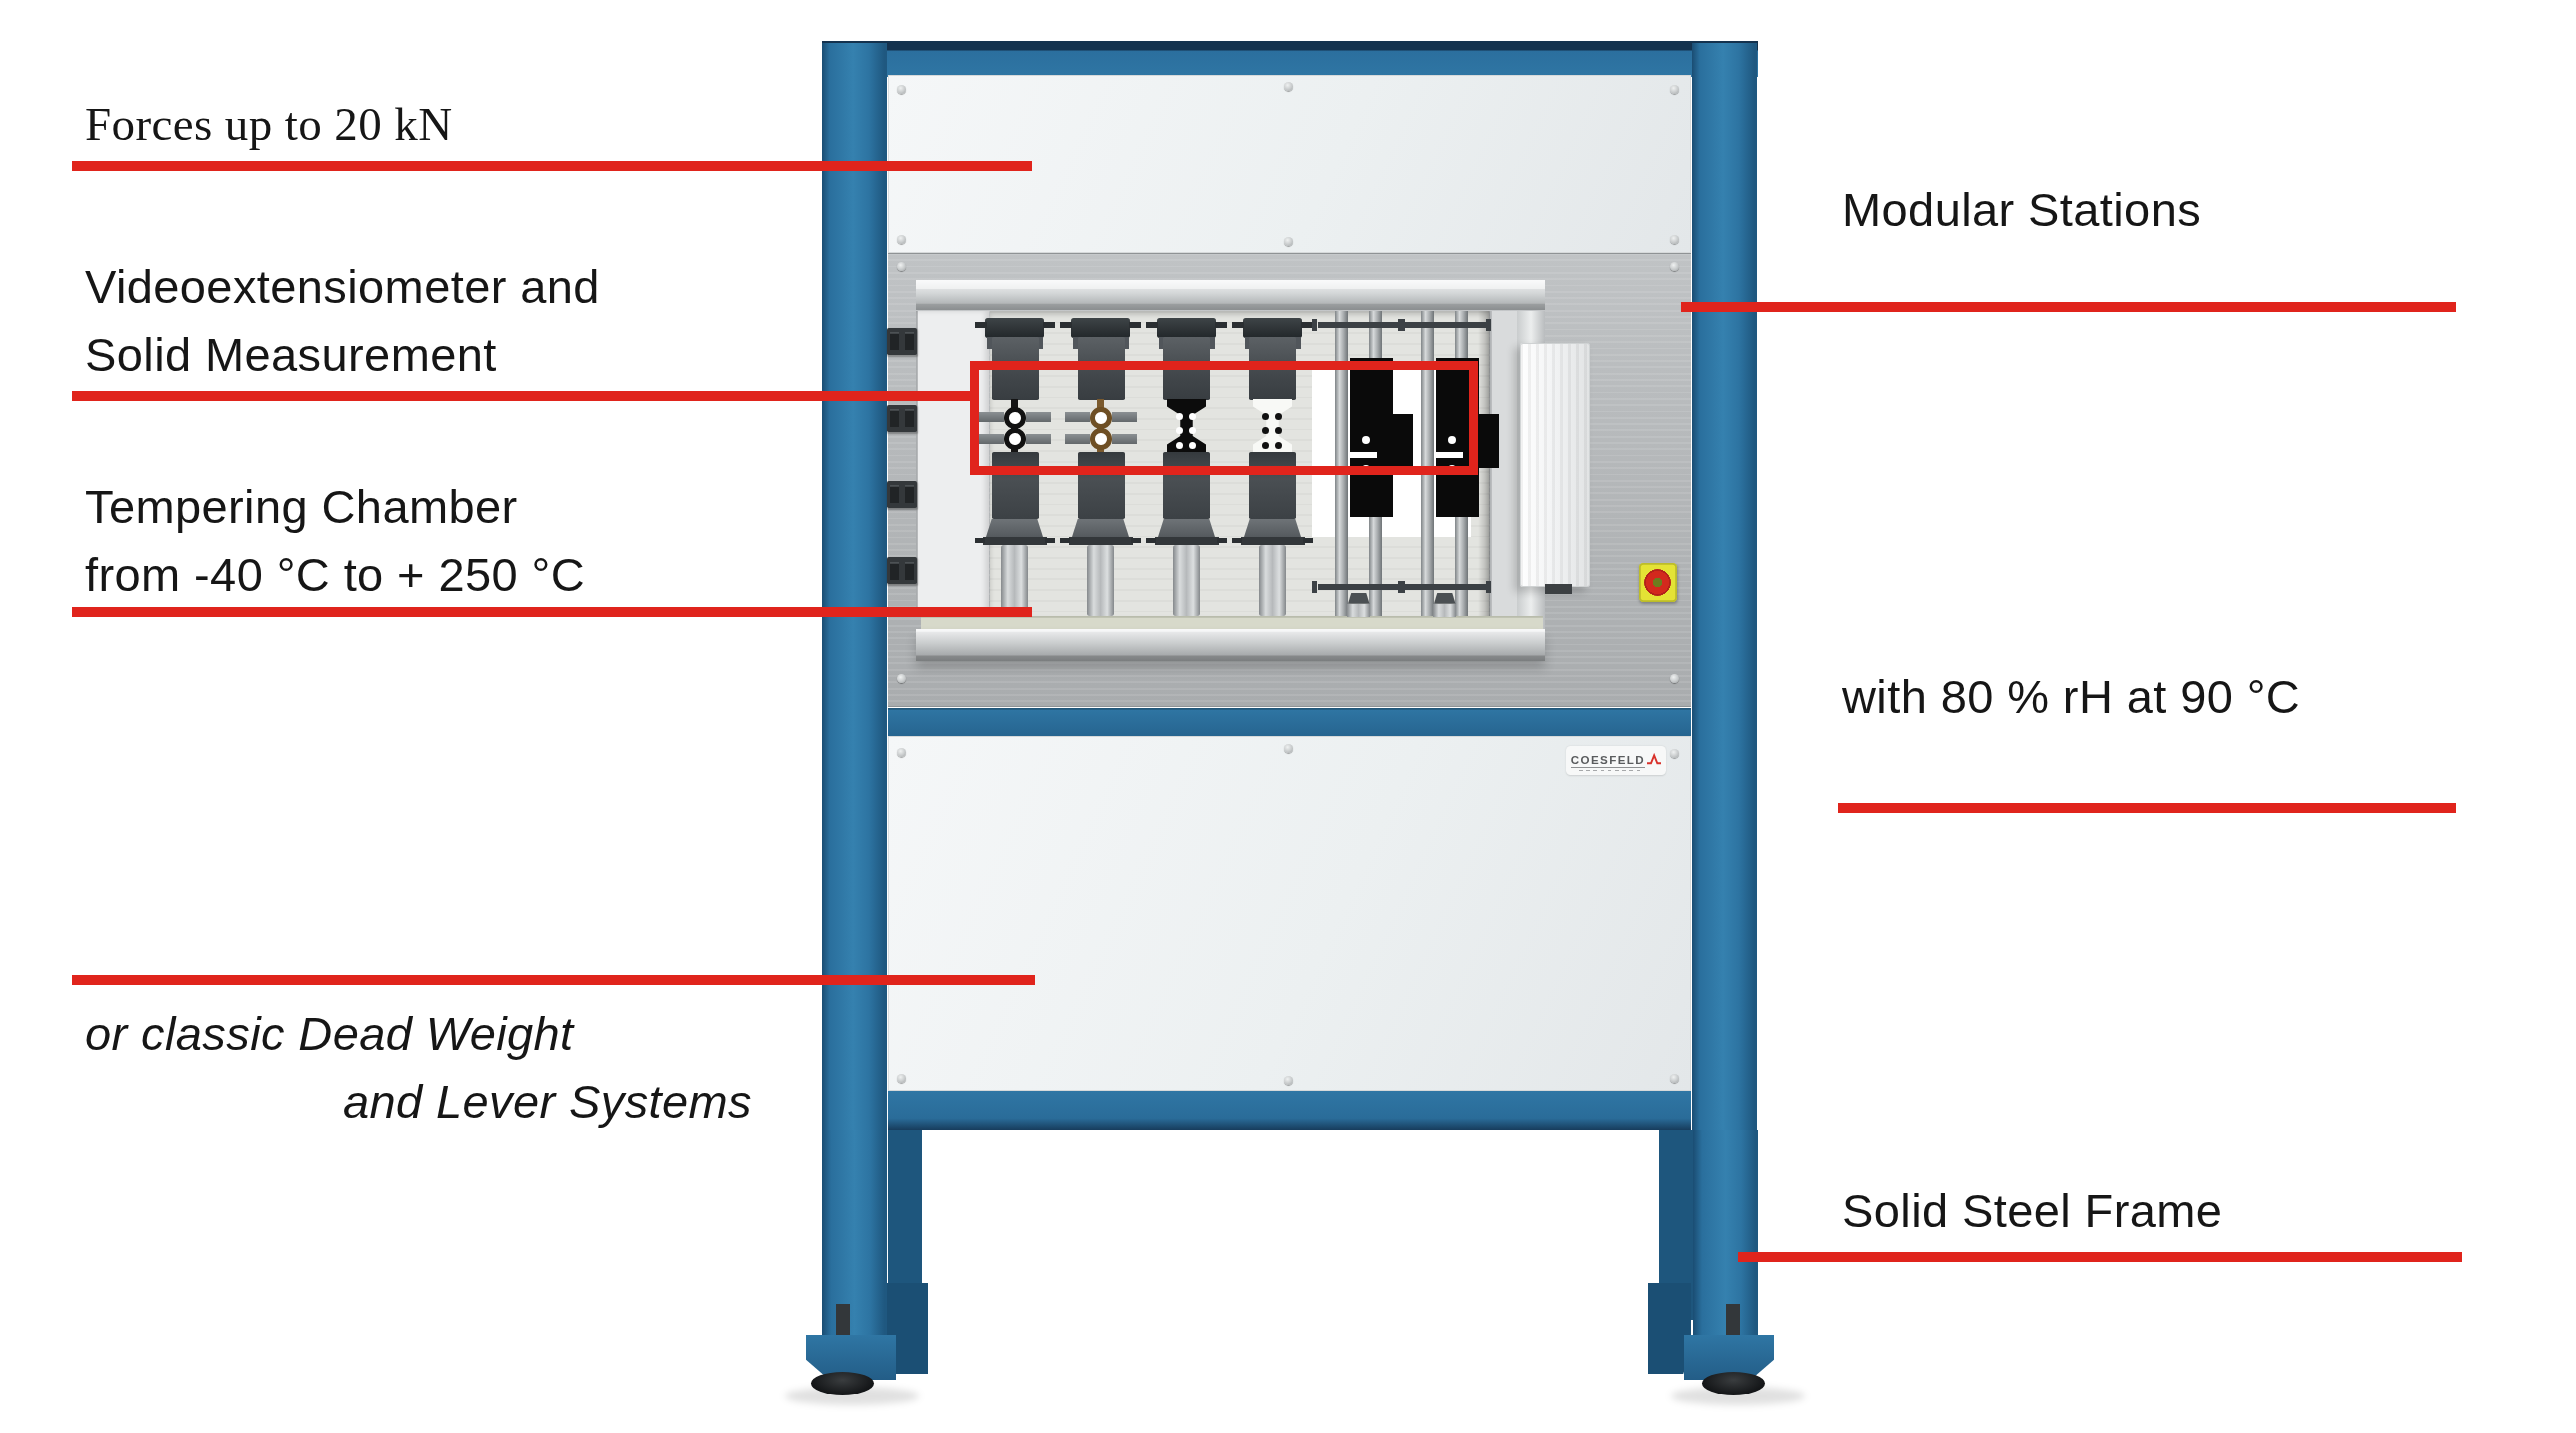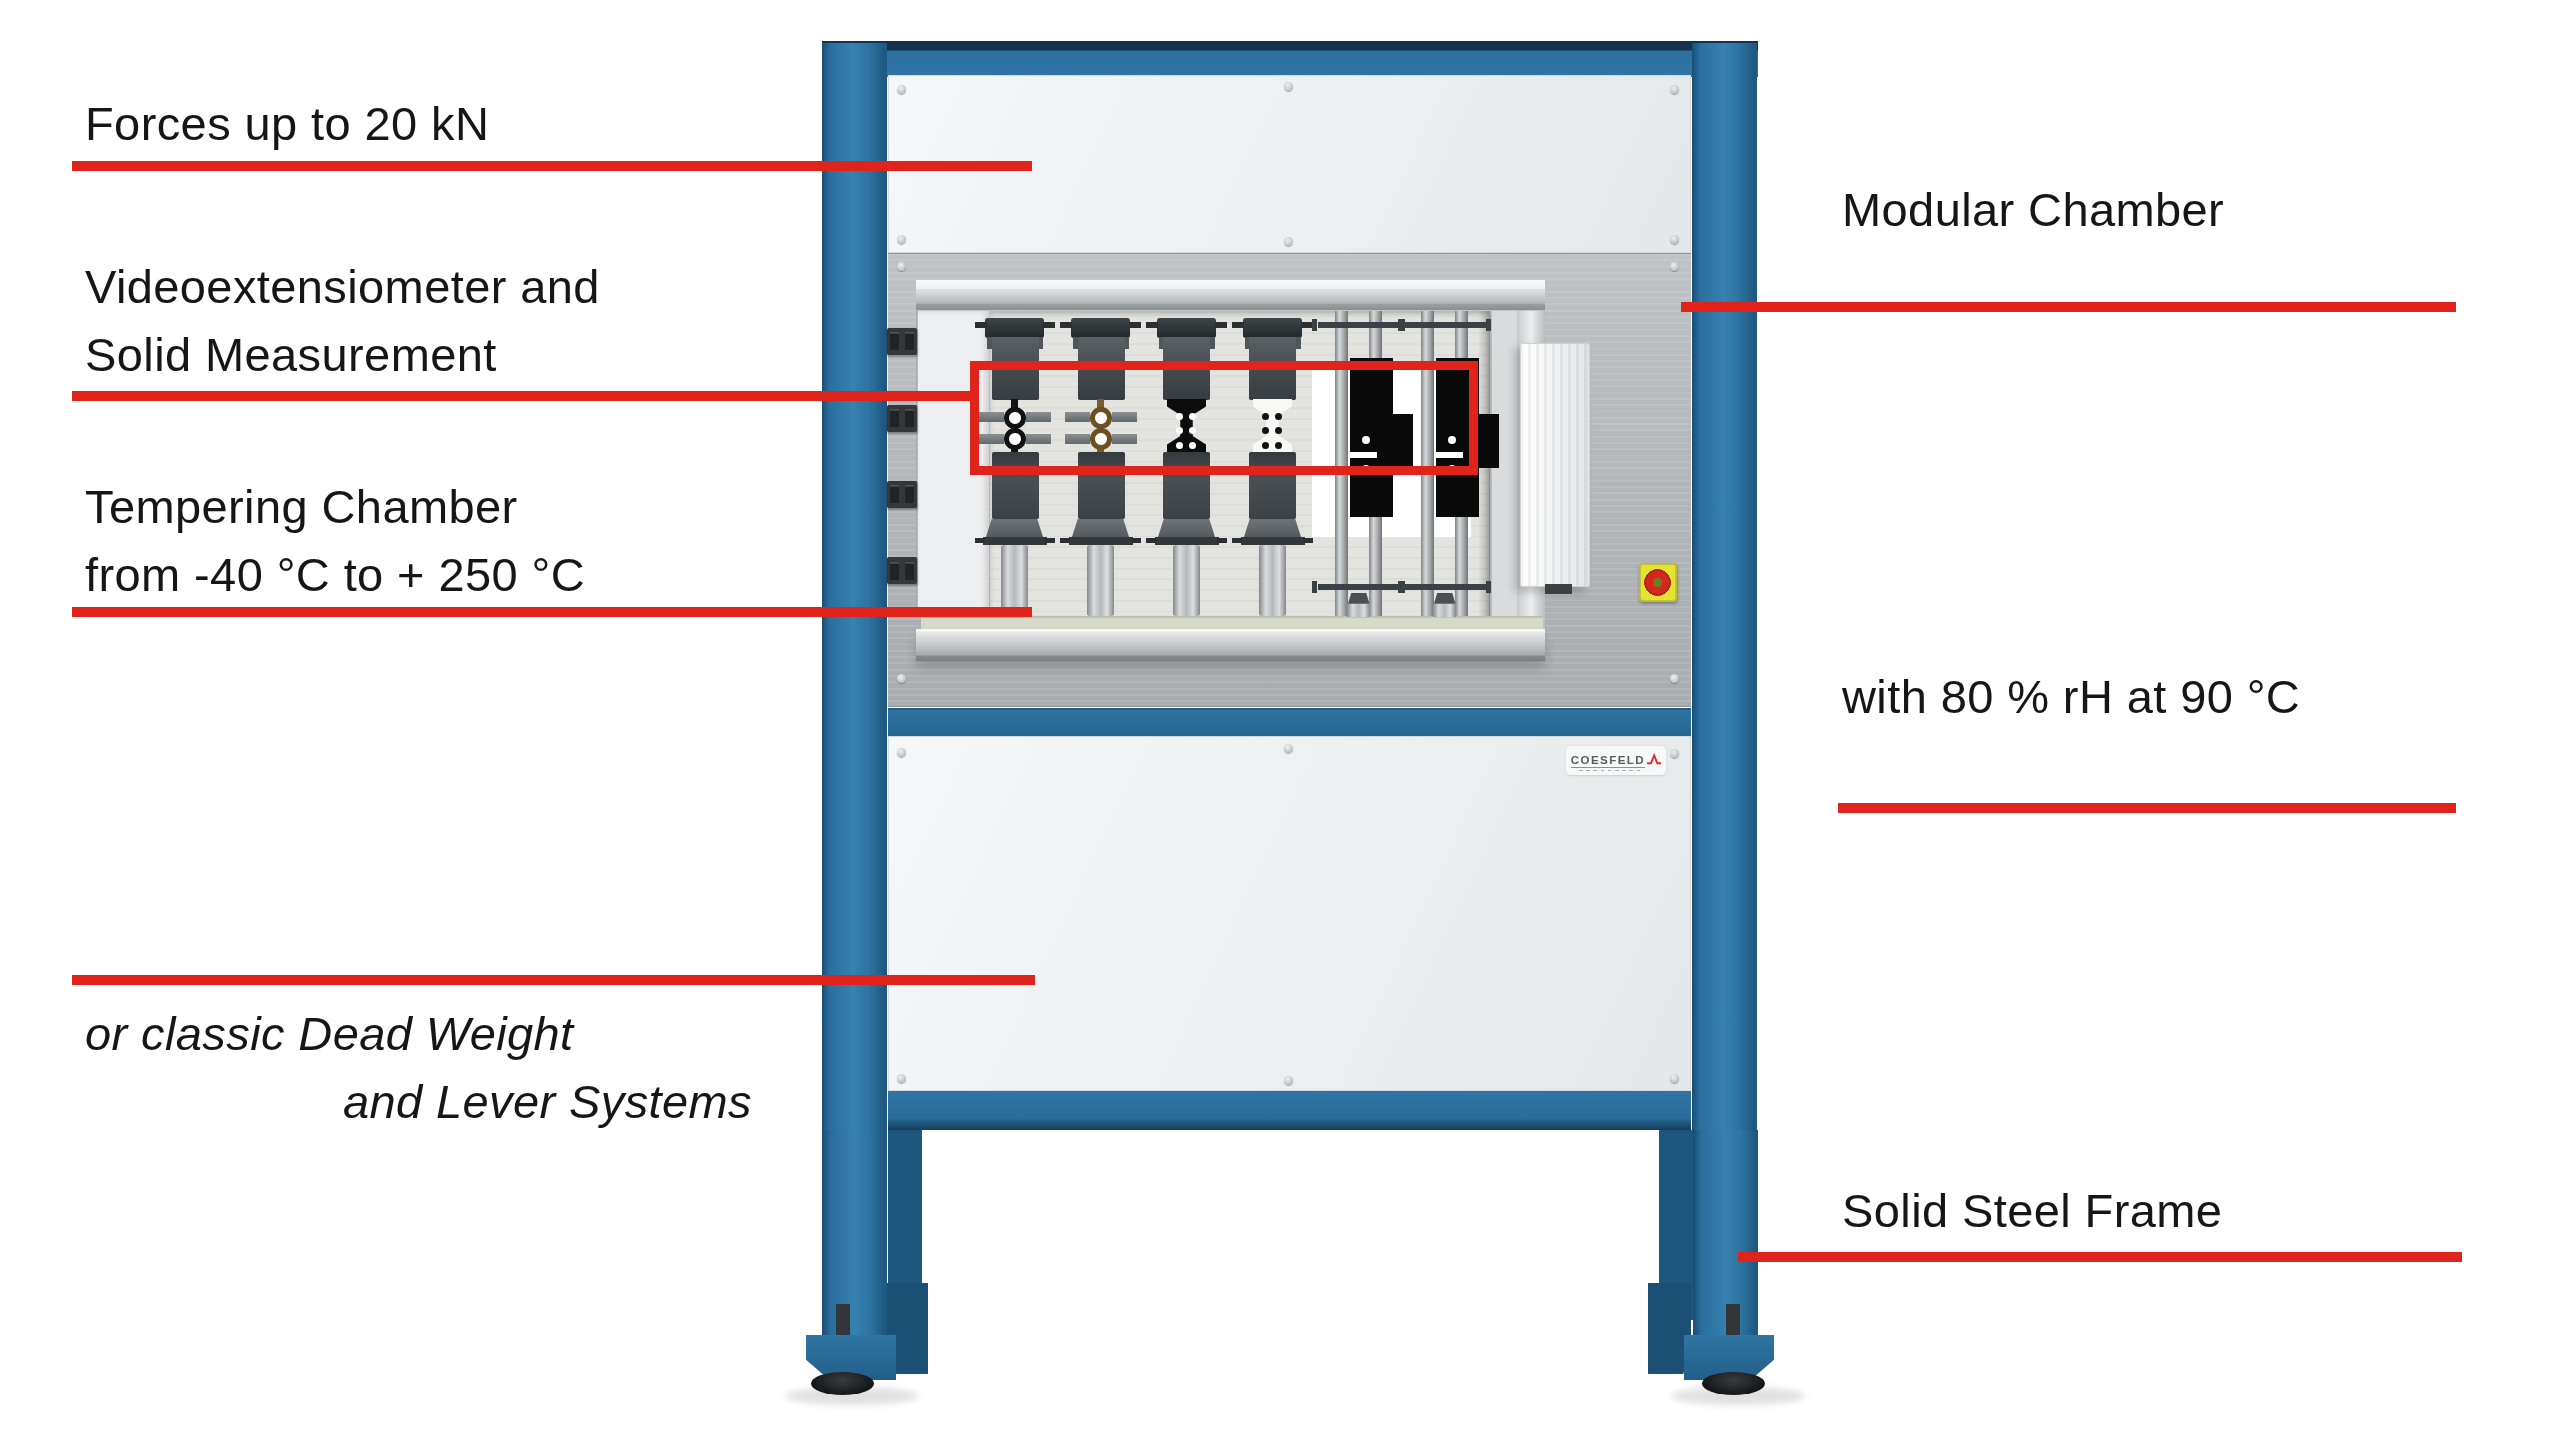--- a/index.html
+++ b/index.html
@@ -161,40 +161,40 @@
 
   <div class="abs rrect" style="z-index: 50;"></div>
   <div class="abs rline l1" style="z-index: 50;"></div>
   <div class="abs rline l2" style="z-index: 50;"></div>
   <div class="abs rline l3" style="z-index: 50;"></div>
   <div class="abs rline l4" style="z-index: 50;"></div>
   <div class="abs rline l6" style="z-index: 50;"></div>
   <div class="abs rline l7" style="z-index: 50;"></div>
   <div class="abs rline l8" style="z-index: 50;"></div>
 
-  <div class="abs label lb-forces" style="z-index: 50;">
+  <div class="abs label lb-forces" style="z-index: 50; font-family: Liberation Serif, serif;">
     <span class="ln">Forces up to 20 kN</span>
 
   </div>
   <div class="abs label lb-video" style="z-index: 50;">
     <span class="ln">Videoextensiometer and</span>
     <span class="ln">Solid Measurement</span>
   </div>
   <div class="abs label lb-tempering" style="z-index: 50;">
     <span class="ln">Tempering Chamber</span>
     <span class="ln">from -40 °C to + 250 °C</span>
   </div>
   <div class="abs label lb-drives" style="z-index: 50;">
   </div>
   <div class="abs label lb-deadweight" style="z-index: 50;">
     <span class="ln">or classic Dead Weight</span>
     <span class="ln">and Lever Systems</span>
   </div>
   <div class="abs label lb-modular" style="z-index: 50;">
-    <span class="ln">Modular Chamber</span>
+    <span class="ln">Modular Stations</span>
   </div>
   <div class="abs label lb-humidity" style="z-index: 50;">
     <span class="ln">with 80 % rH at 90 °C</span>
   </div>
   <div class="abs label lb-frame" style="z-index: 50;">
     <span class="ln">Solid Steel Frame</span>
 
   </div>
 <div style="position: absolute; left: 897px; top: 85px; width: 9px; height: 9px; border-radius: 50%; background: radial-gradient(circle at 40% 35%, rgb(239, 241, 241), rgb(199, 202, 203) 55%, rgb(157, 161, 162)); box-shadow: rgba(0, 0, 0, 0.35) 0px 0.9px 0.9px;"></div>
     <div style="position: absolute; left: 1284px; top: 82px; width: 9px; height: 9px; border-radius: 50%; background: radial-gradient(circle at 40% 35%, rgb(239, 241, 241), rgb(199, 202, 203) 55%, rgb(157, 161, 162)); box-shadow: rgba(0, 0, 0, 0.35) 0px 0.9px 0.9px;"></div>

